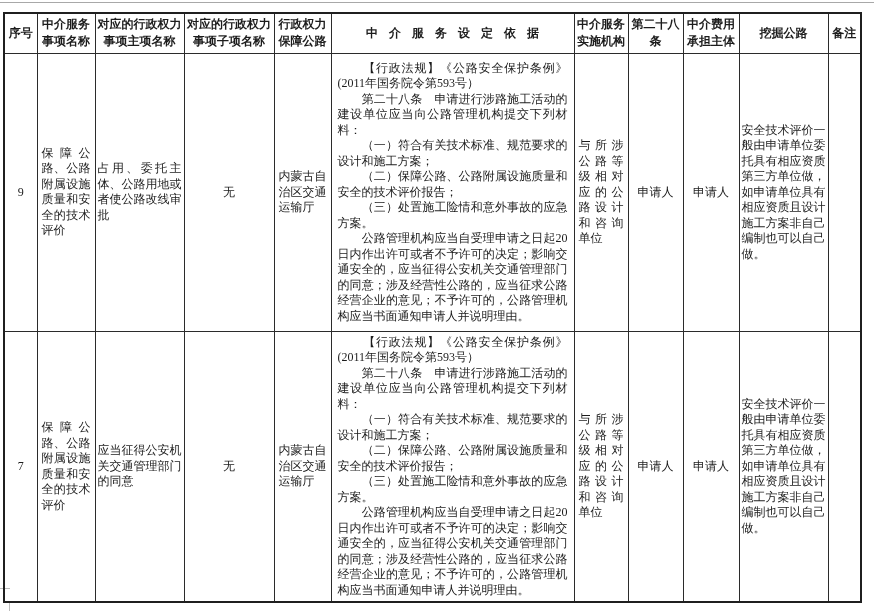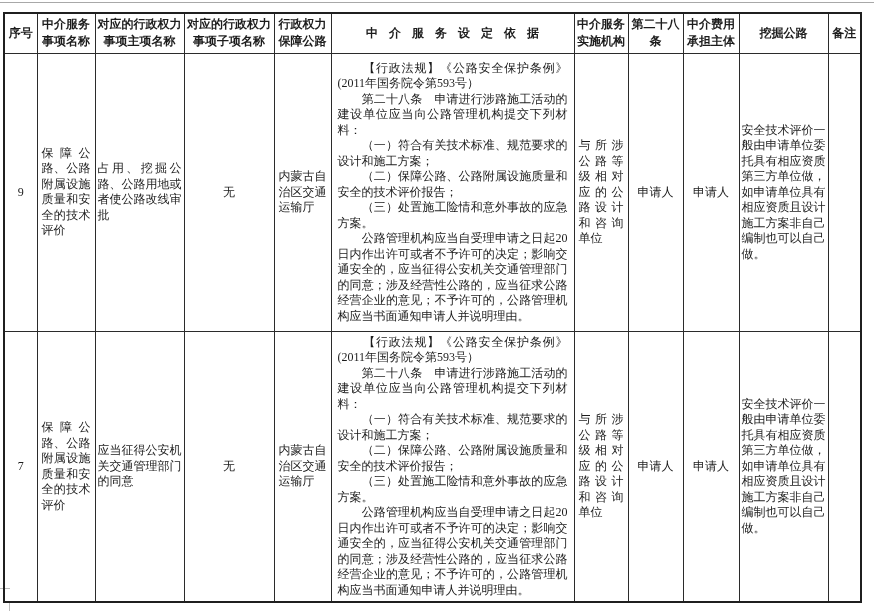--- a/index.html
+++ b/index.html
@@ -75,21 +75,21 @@
         <th class="c-fee">中介费用
 承担主体</th>
         <th class="c-decision">挖掘公路</th>
         <th class="c-remark">备注</th>
       </tr>
     </thead>
     <tbody>
       <tr class="row-a">
         <td class="c-seq">9</td>
         <td class="c-name">保障公路、公路附属设施质量和安全的技术评价</td>
-        <td class="c-main">占用、挖掘公路、公路用地或者使公路改线审批</td>
+        <td class="c-main">占用、委托主体、公路用地或者使公路改线审批</td>
         <td class="c-sub">无</td>
         <td class="c-dept">内蒙古自治区交通运输厅</td>
         <td class="c-basis">　　【行政法规】《公路安全保护条例》(2011年国务院令第593号）
 　　第二十八条　申请进行涉路施工活动的建设单位应当向公路管理机构提交下列材料：
 　　（一）符合有关技术标准、规范要求的设计和施工方案；
 　　（二）保障公路、公路附属设施质量和安全的技术评价报告；
 　　（三）处置施工险情和意外事故的应急方案。
 　　公路管理机构应当自受理申请之日起20日内作出许可或者不予许可的决定；影响交通安全的，应当征得公安机关交通管理部门的同意；涉及经营性公路的，应当征求公路经营企业的意见；不予许可的，公路管理机构应当书面通知申请人并说明理由。</td>
         <td class="c-agency">与所涉公路等级相对应的公路设计和咨询单位</td>
         <td class="c-principal">申请人</td>

